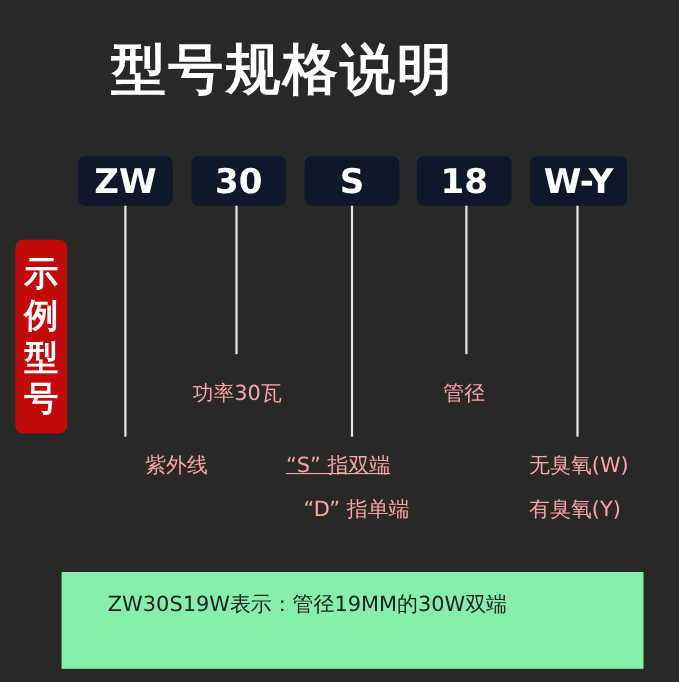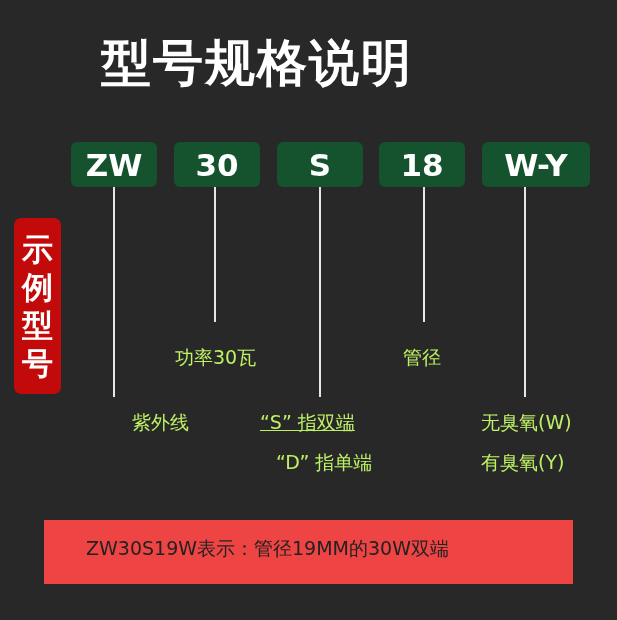--- a/index.html
+++ b/index.html
@@ -5,33 +5,33 @@
   html, body { margin:0; padding:0; }
   body {
     width:617px; height:620px; background:#282828; position:relative; overflow:hidden;
     font-family:"DejaVu Sans", "Liberation Sans", sans-serif; color:#ffffff;
   }
   .title {
     position:absolute; left:0; top:30px; width:514px; text-align:center;
     font-size:50px; font-weight:bold; letter-spacing:2px; color:#ffffff;
   }
   .code-box {
-    position:absolute; top:142px; height:45px; background:#14532d; border-radius:6px;
+    position:absolute; top:142px; height:45px; background:#0f172a; border-radius:6px;
     color:#fff; font-weight:bold; font-size:31px; font-family:"DejaVu Sans", sans-serif;
     display:flex; align-items:center; justify-content:center;
   }
   .vline { position:absolute; width:2px; background:#e6e6e6; }
   .side-badge {
     position:absolute; left:14px; top:218px; width:47px; height:176px; background:#c20a0a;
     border-radius:7px; display:flex; flex-direction:column; align-items:center; justify-content:center;
   }
   .side-badge span { font-size:31px; font-weight:bold; line-height:38px; color:#fff; }
-  .label { position:absolute; font-size:19px; color:#bef264; white-space:nowrap; }
+  .label { position:absolute; font-size:19px; color:#fca5a5; white-space:nowrap; }
   .note {
-    position:absolute; left:44px; top:520px; width:529px; height:64px; background:#ef4444;
+    position:absolute; left:56px; top:520px; width:529px; height:88px; background:#86efac;
     color:#222; font-size:19px;
   }
   .note .l1 { position:absolute; left:42px; top:16px; white-space:nowrap; }
   .note .l2 { position:absolute; left:232px; top:52px; white-space:nowrap; }
 </style>
 </head>
 <body>
 
 <div class="title">型号规格说明</div>
 
@@ -40,21 +40,21 @@
   </div>
 <div class="code-box" style="left:174px;width:86px;justify-content:center;">
     <span>30</span>
   </div>
 <div class="code-box" style="left:277px;width:86px;">
     <span>S</span>
   </div>
 <div class="code-box" style="left:379px;width:86px;">
     <span>18</span>
   </div>
-<div class="code-box" style="left:482px;width:108px;">
+<div class="code-box" style="left:482px;width:88px;">
     <span>W-Y</span>
   </div>
 
 <div class="vline" style="left:113px;top:187px;height:210px;"></div>
 <div class="vline" style="left:214px;top:187px;height:135px;"></div>
 <div class="vline" style="left:319px;top:187px;height:210px;"></div>
 <div class="vline" style="left:423px;top:187px;height:135px;"></div>
 <div class="vline" style="left:524px;top:187px;height:210px;"></div>
 
 <div class="side-badge">

